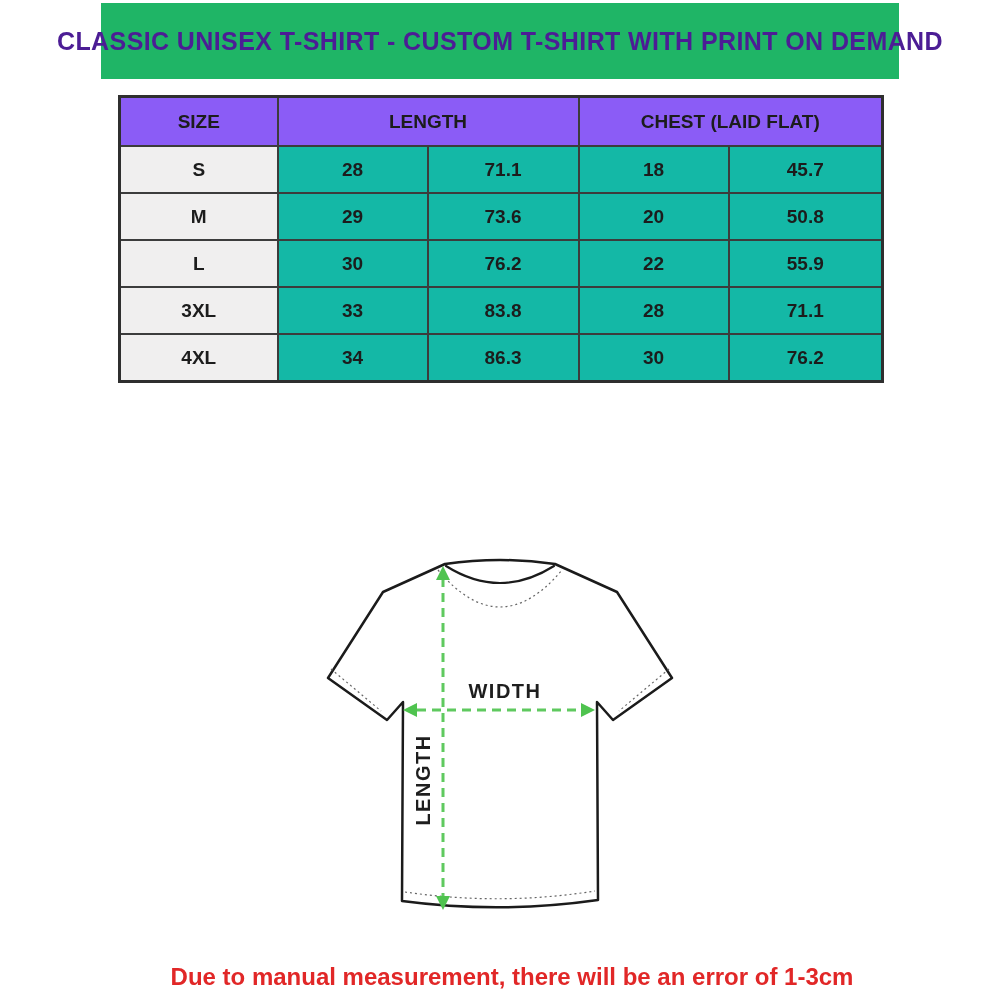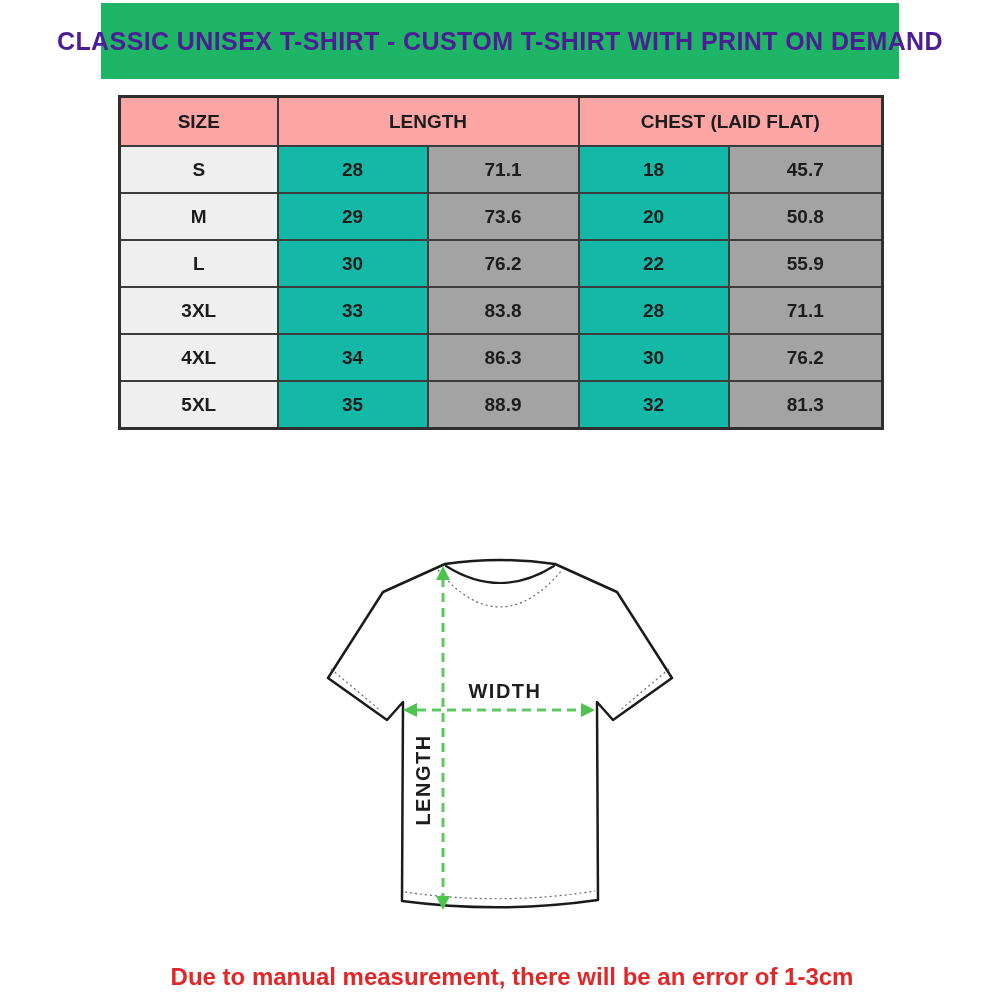--- a/index.html
+++ b/index.html
@@ -17,25 +17,25 @@
   }
   .size-table{
     position:absolute;left:118px;top:95px;
     border-collapse:collapse;table-layout:fixed;width:763px;
     border:3px solid #2f2f2f;
   }
   .size-table th,.size-table td{
     border:2px solid #3c3c3c;text-align:center;vertical-align:middle;
     font-size:19px;font-weight:700;color:#1c1c1c;padding:0;
   }
-  .size-table th{height:47px;background:#fca5a5;}
+  .size-table th{height:47px;background:#8b5cf6;}
   .size-table td{height:45px;}
   .c-size{background:#f0efef;}
   .c-in{background:#14b8a6;}
-  .c-cm{background:#a3a3a3;}
+  .c-cm{background:#14b8a6;}
   .diagram{position:absolute;left:300px;top:540px;width:400px;height:400px;}
   .note{
     position:absolute;left:12px;top:963px;width:1000px;text-align:center;
     color:#e12727;font-size:24px;font-weight:700;
   }
   .shirt-line{fill:none;stroke:#1b1b1b;stroke-width:2.5;stroke-linejoin:round;stroke-linecap:round;}
   .shirt-fill{fill:#ffffff;}
   .stitch{fill:none;stroke:#666666;stroke-width:1.2;stroke-dasharray:2 3;}
   .measure{fill:none;stroke:#5fc95f;stroke-width:3;stroke-dasharray:9 6;}
   .measure-head{fill:#4fc34f;stroke:none;}
@@ -93,27 +93,20 @@
       <td class="c-in">28</td>
       <td class="c-cm">71.1</td>
     </tr>
     <tr>
       <td class="c-size">4XL</td>
       <td class="c-in">34</td>
       <td class="c-cm">86.3</td>
       <td class="c-in">30</td>
       <td class="c-cm">76.2</td>
     </tr>
-    <tr>
-      <td class="c-size">5XL</td>
-      <td class="c-in">35</td>
-      <td class="c-cm">88.9</td>
-      <td class="c-in">32</td>
-      <td class="c-cm">81.3</td>
-    </tr>
   </tbody>
 </table>
 
 <svg class="diagram" viewBox="0 0 400 400">
 
   <path class="shirt-fill shirt-line" d="M 145,24 Q 200,16 255,24 L 317,52 L 372,138 L 313,180 L 297,162
            L 298,360 Q 200,374 102,361 L 103,162 L 87,180 L 28,138 L 83,52 Z"></path>
 
   <path class="shirt-line" d="M 146,26 Q 200,60 254,26" style="stroke-width:2.2"></path>
 

